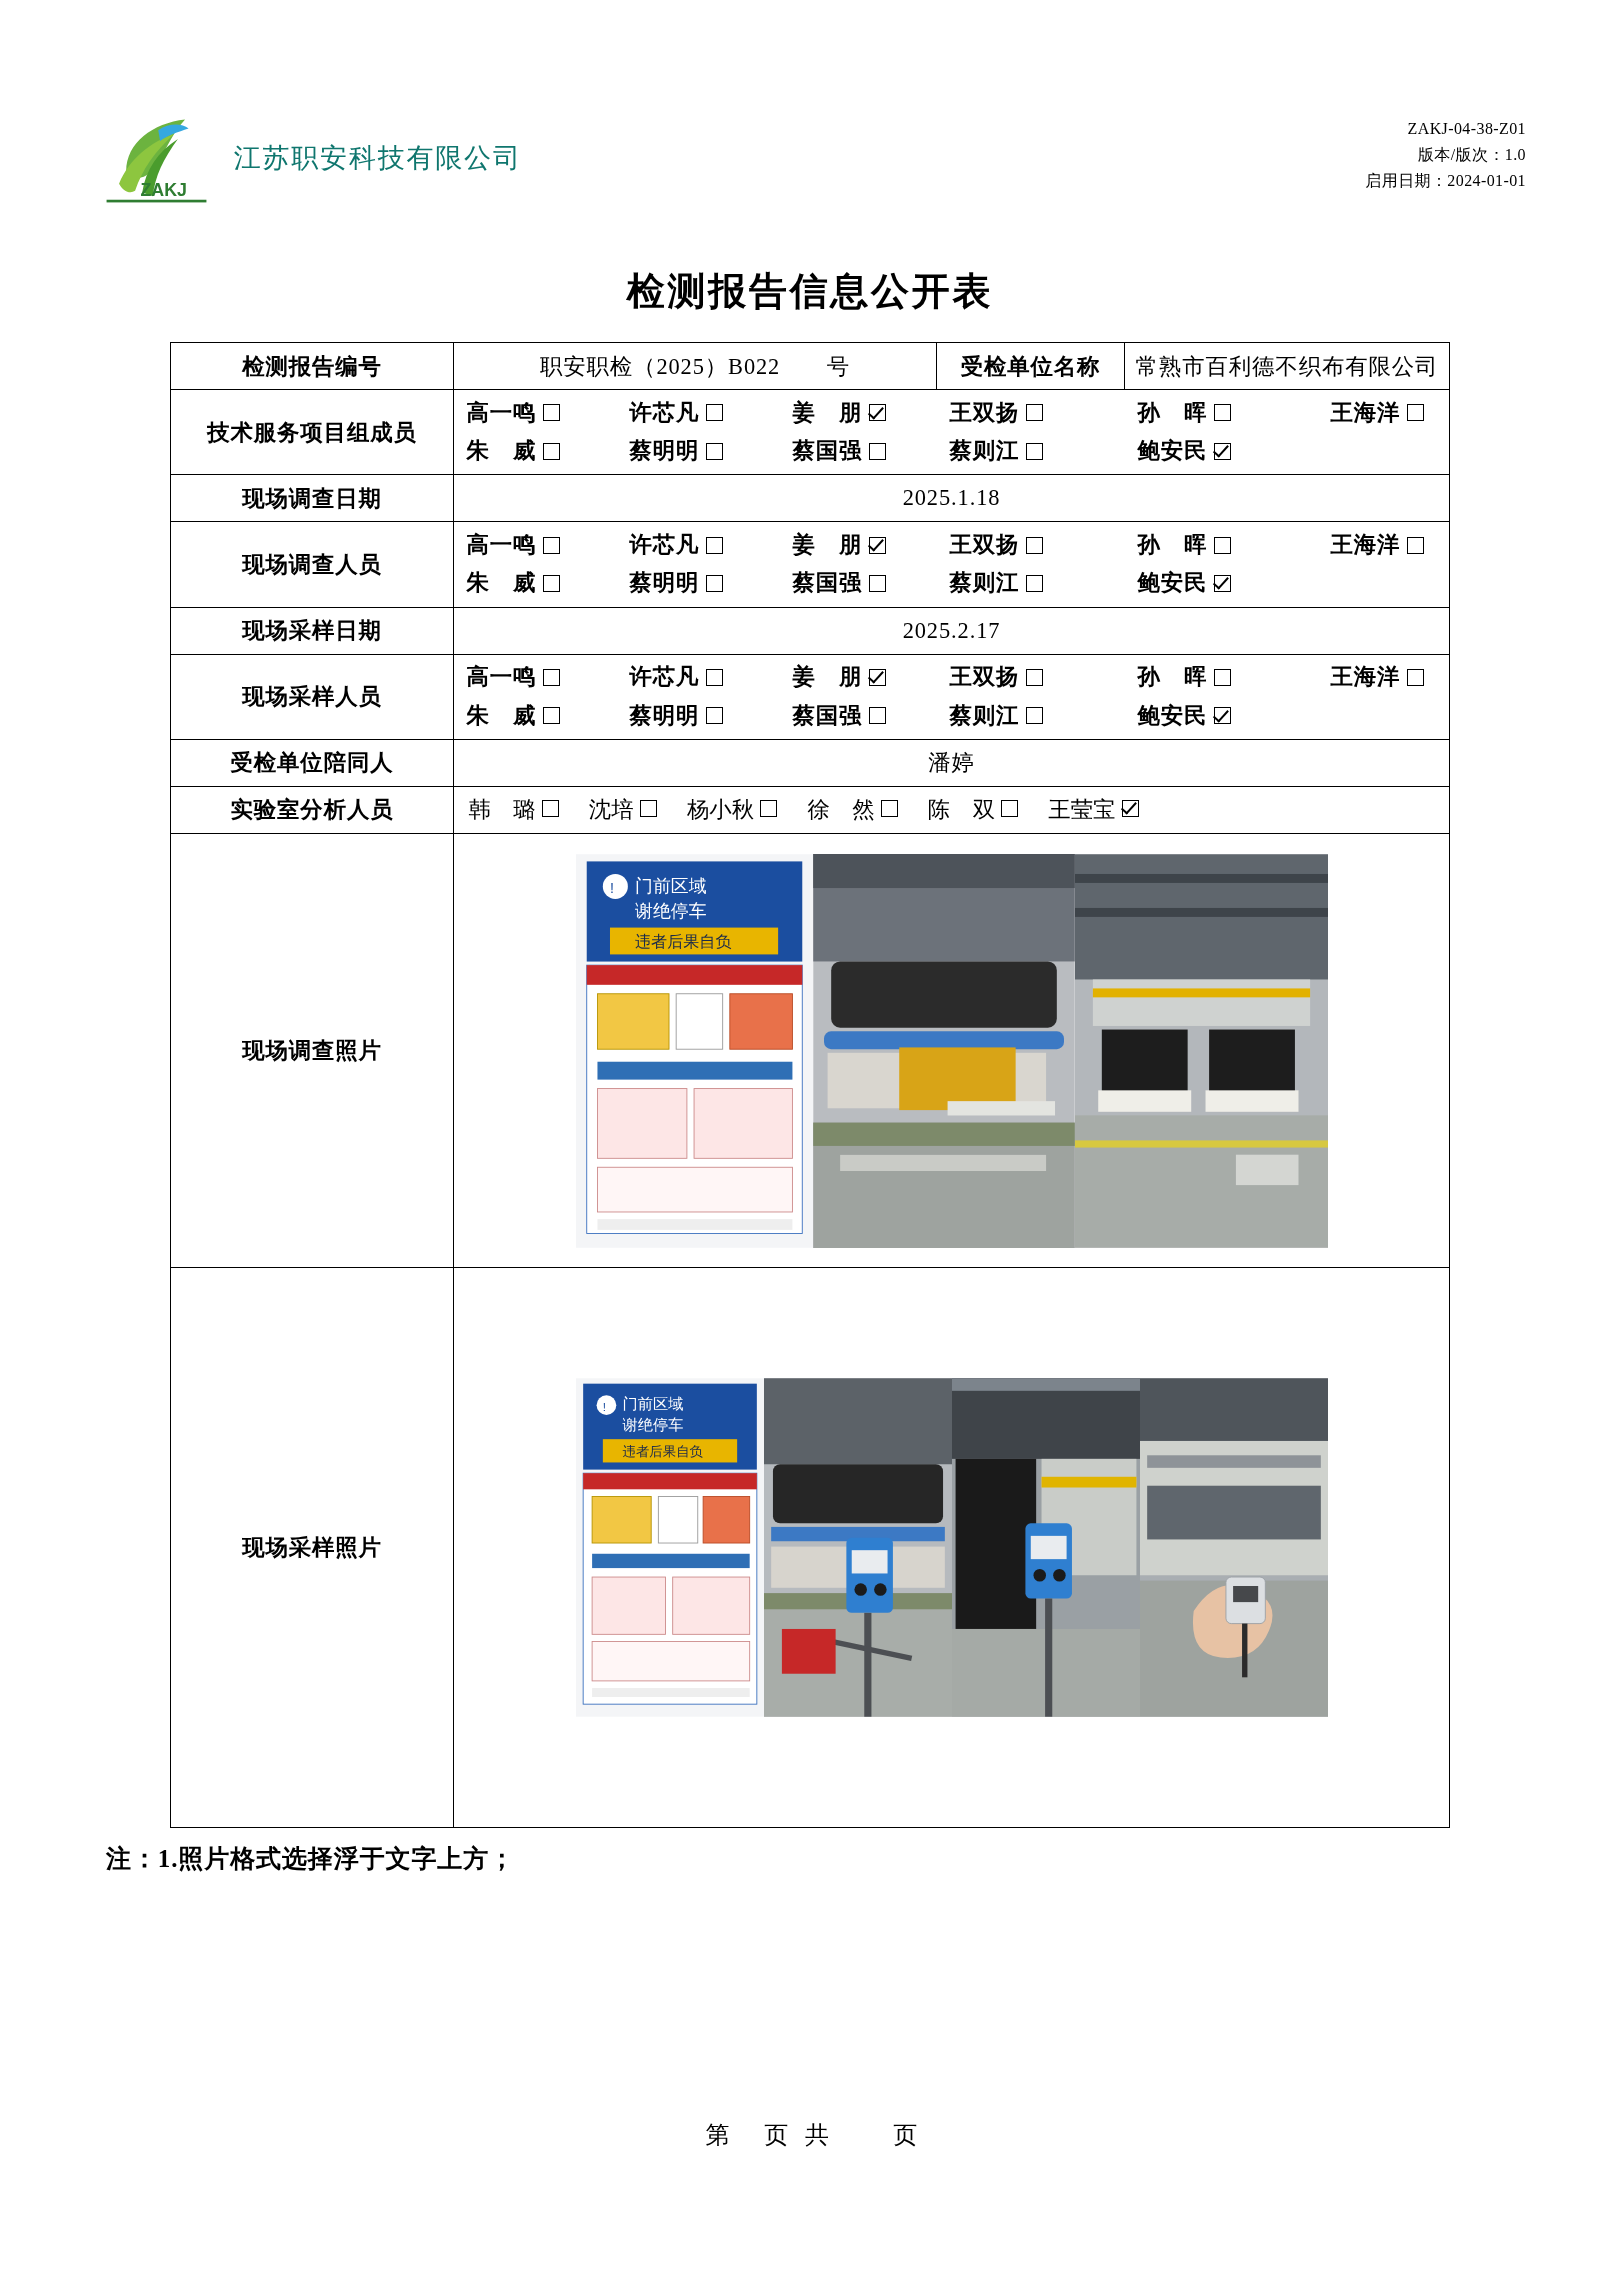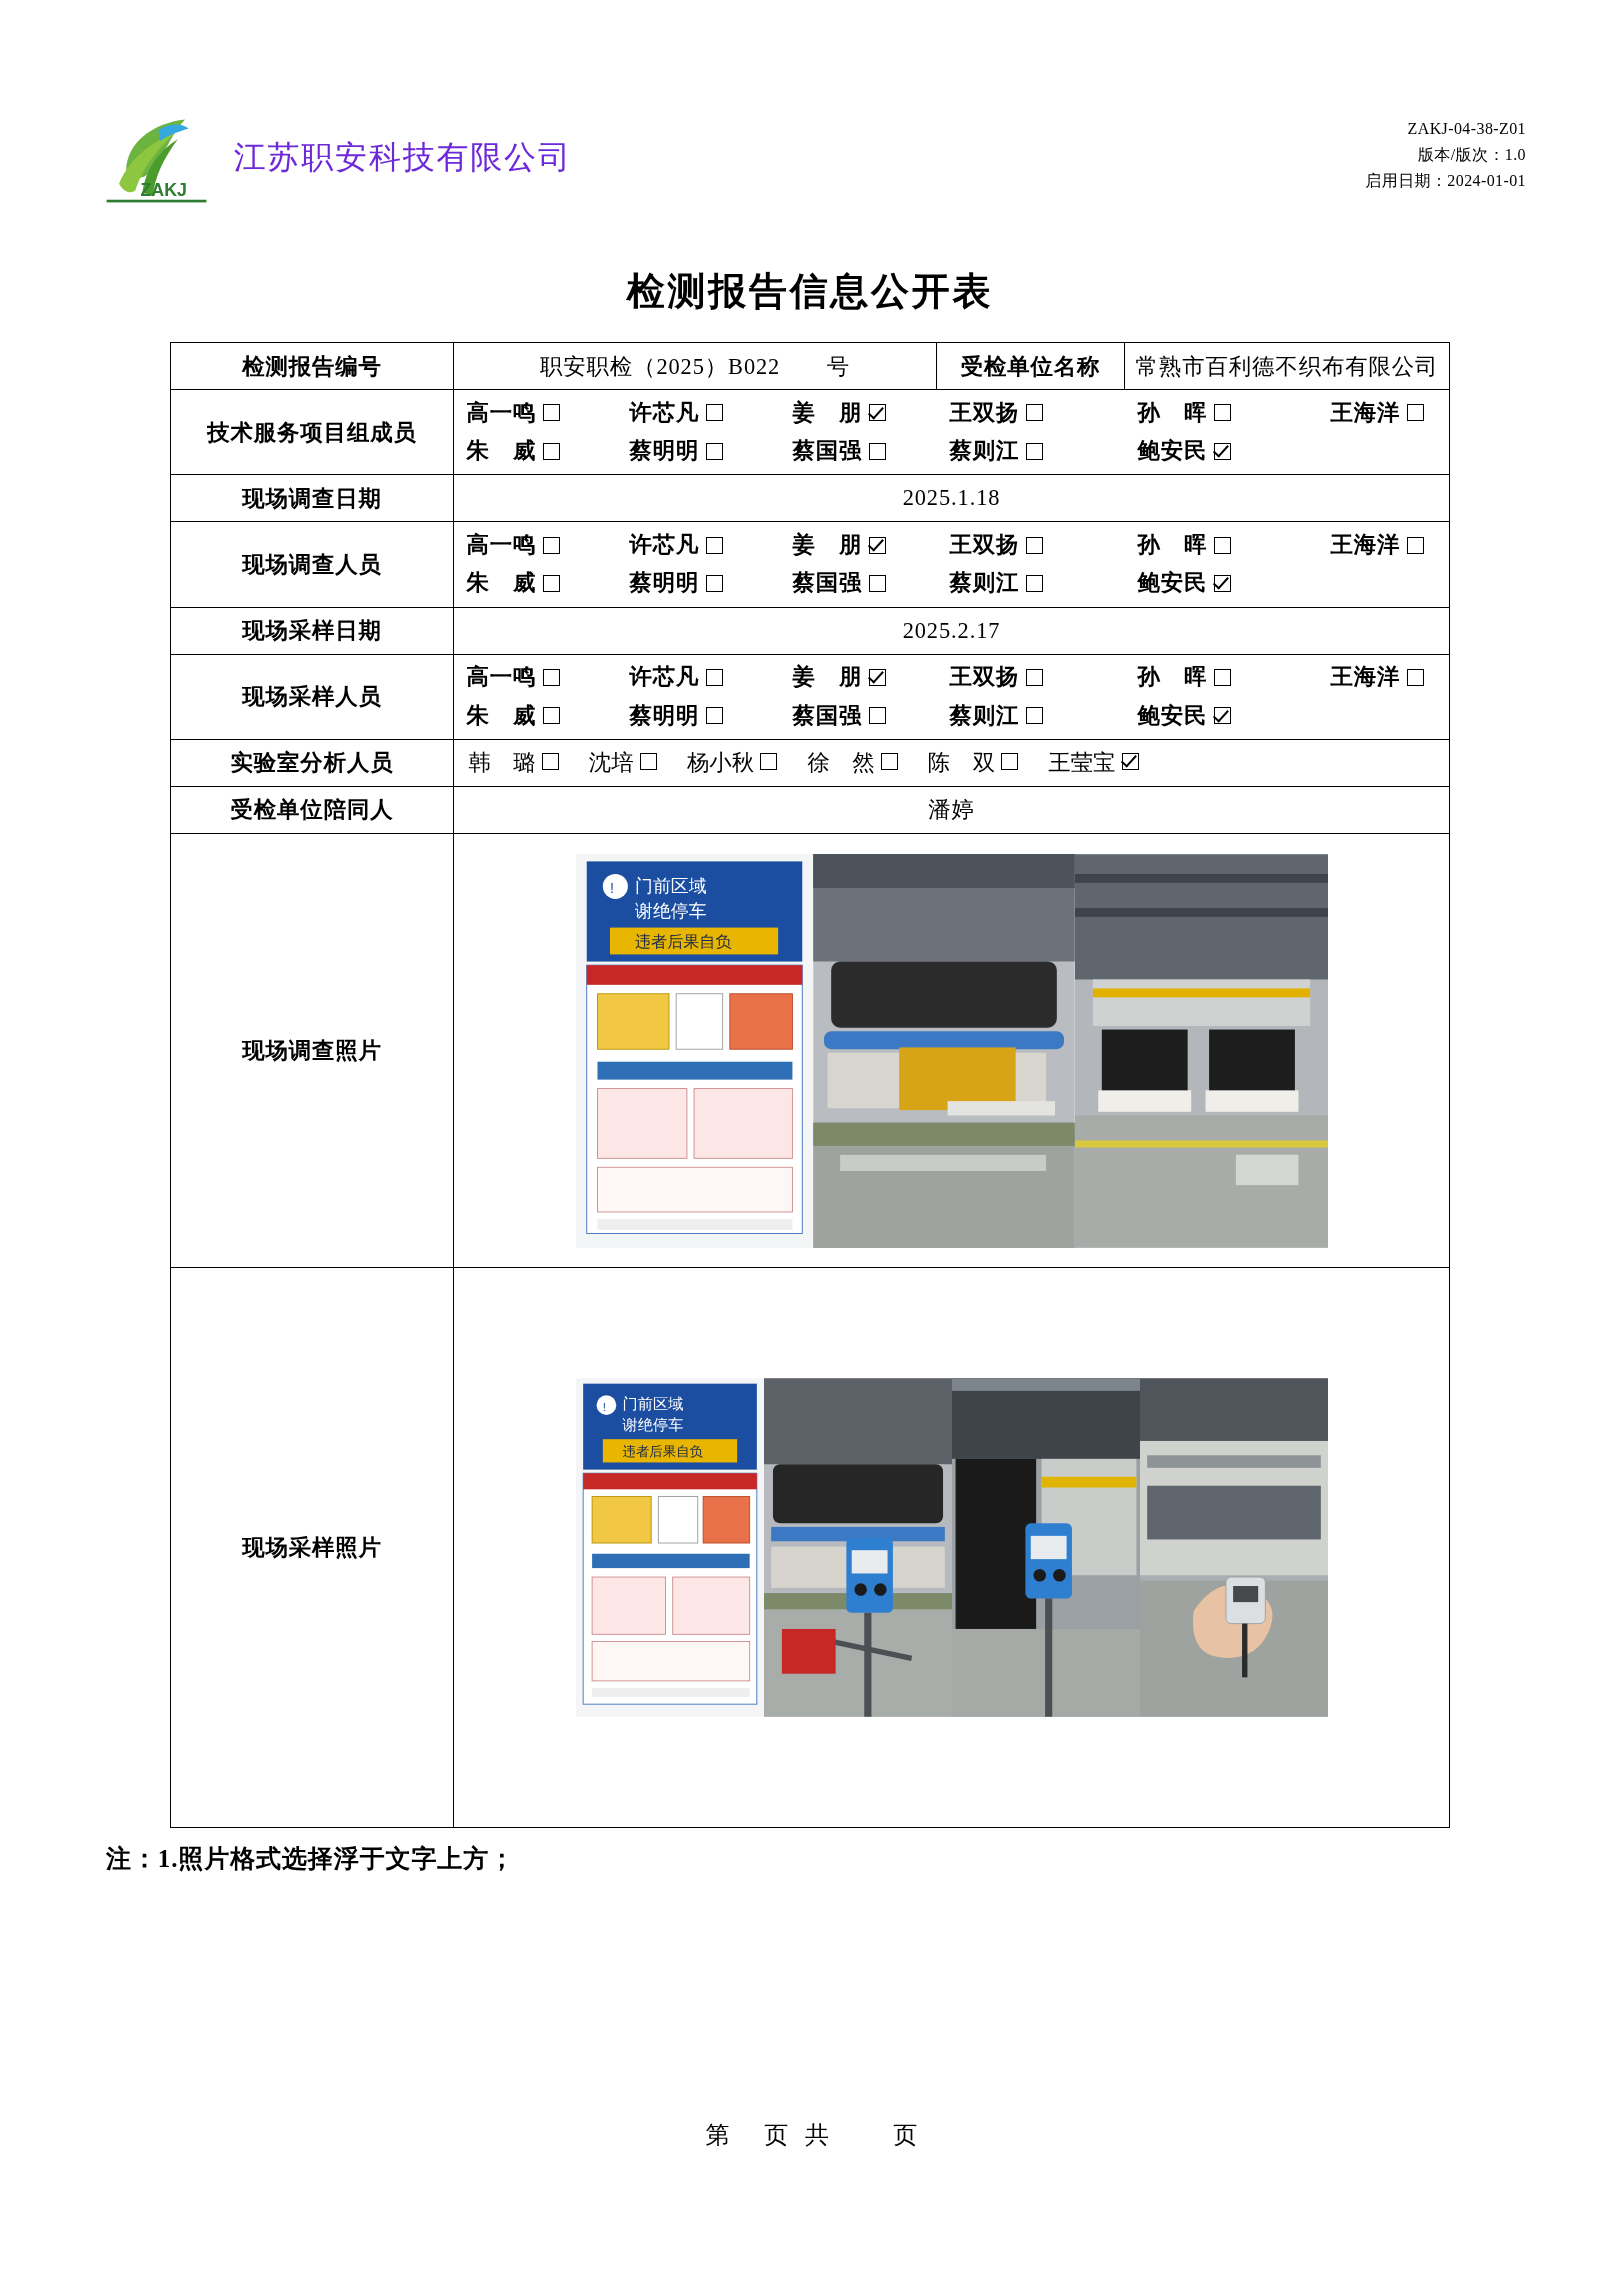--- a/index.html
+++ b/index.html
@@ -36,23 +36,23 @@
     gap: 19.7px;
   }
   .logo {
     width: 115px;
     height: 107px;
     position: relative;
   }
   .logo svg { display: block; }
   .company-name {
     font-family: Liberation Sans, sans-serif;
-    font-size: 32px;
+    font-size: 27px;
     letter-spacing: 1.8px;
-    color: #6d28d9;
+    color: #0f766e;
     white-space: nowrap;
     padding-bottom: 5.4px;
   }
   .header-right {
     text-align: right;
     font-size: 16px;
     line-height: 1.62;
     letter-spacing: 0.4px;
     padding-top: 9px;
   }
@@ -402,36 +402,36 @@
               </span>
           <span class="pitem c5">
                 <span class="nm">鲍安民</span>
                 <span class="box checked"></span>
               </span>
         </div>
       </td>
     </tr>
 
     <tr class="row-h">
+      <td class="lbl">受检单位陪同人</td>
+      <td class="val-center" colspan="6">潘婷</td>
+    </tr>
+
+    <tr class="row-h">
       <td class="lbl">实验室分析人员</td>
       <td colspan="6">
         <div class="lab-row">
           <span class="pitem"><span class="nm">韩　璐</span><span class="box"></span></span>
           <span class="pitem"><span class="nm">沈培</span><span class="box"></span></span>
           <span class="pitem"><span class="nm">杨小秋</span><span class="box"></span></span>
           <span class="pitem"><span class="nm">徐　然</span><span class="box"></span></span>
           <span class="pitem"><span class="nm">陈　双</span><span class="box"></span></span>
           <span class="pitem"><span class="nm">王莹宝</span><span class="box checked"></span></span>
         </div>
       </td>
-    </tr>
-
-    <tr class="row-h">
-      <td class="lbl">受检单位陪同人</td>
-      <td class="val-center" colspan="6">潘婷</td>
     </tr>
 
     <tr>
       <td class="lbl" style="height:421px">现场调查照片</td>
       <td class="photo-cell" colspan="6">
         <div class="photo-wrap">
           <div class="photo-survey">
 
             <svg width="237" height="394" viewBox="0 0 265 440" style="font-size:25px">
               <rect x="0" y="0" width="265" height="440" fill="#f4f5f7"></rect>

